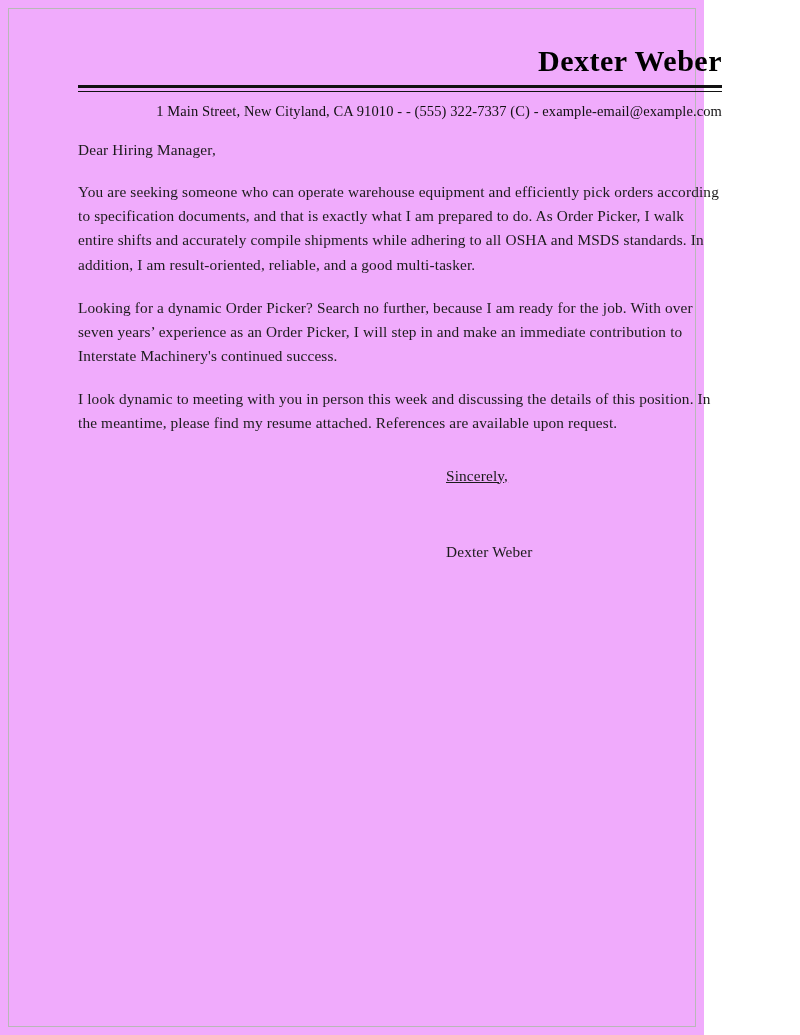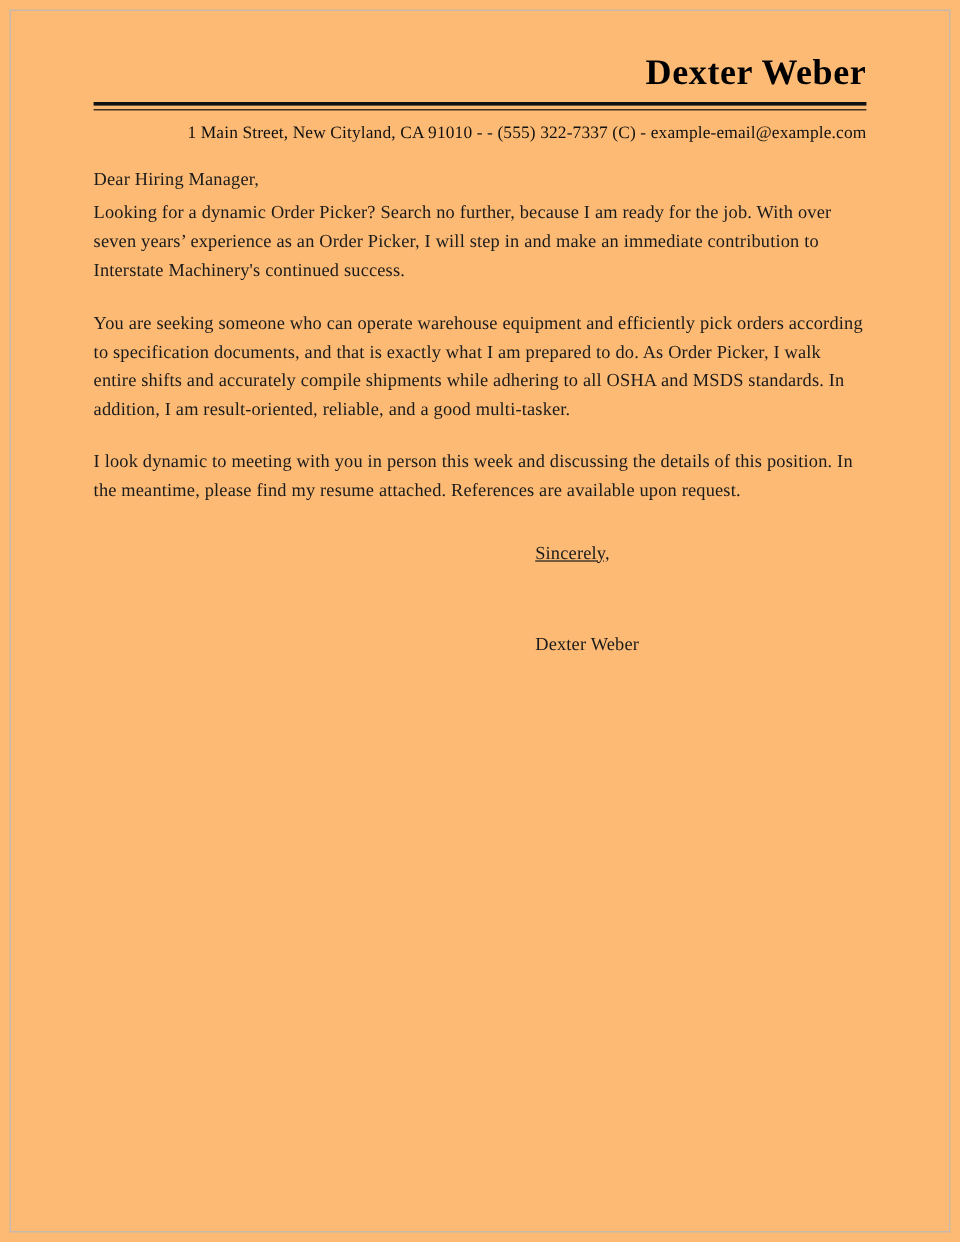--- a/index.html
+++ b/index.html
@@ -9,23 +9,23 @@
   }
   body {
     width: 800px;
     height: 1035px;
     font-family: "Liberation Serif", serif;
     color: #1a1a1a;
     overflow: hidden;
   }
   .page {
     position: relative;
-    width: 800px;
+    width: 704px;
     height: 1035px;
-    background: #fdba74;
+    background: #f0abfc;
     box-sizing: border-box;
   }
   .border-frame {
     position: absolute;
     left: 8px;
     top: 8px;
     right: 8px;
     bottom: 8px;
     border: 1px solid #b8b8b8;
     pointer-events: none;
@@ -66,21 +66,21 @@
     white-space: nowrap;
   }
   .letter-body {
     margin-top: 18px;
     font-size: 15.3px;
     line-height: 1.58;
     color: #1b1b1b;
     letter-spacing: 0.15px;
   }
   .salutation {
-    margin: 0 0 4px 0;
+    margin: 0 0 18px 0;
   }
   .para {
     margin: 0 0 19px 0;
     text-align: left;
   }
   .closing-block {
     margin-top: 28px;
     padding-left: 368px;
   }
   .closing {
@@ -104,23 +104,23 @@
     <div class="rule-thick"></div>
     <div class="rule-gap"></div>
     <div class="rule-thin"></div>
 
     <div class="contact-line">1 Main Street, New Cityland, CA 91010 - - (555) 322-7337 (C) - example-email@example.com</div>
 
     <div class="letter-body">
 
       <p class="salutation">Dear Hiring Manager,</p>
 
+      <p class="para">You are seeking someone who can operate warehouse equipment and efficiently pick orders according to specification documents, and that is exactly what I am prepared to do. As Order Picker, I walk entire shifts and accurately compile shipments while adhering to all OSHA and MSDS standards. In addition, I am result-oriented, reliable, and a good multi-tasker.</p>
+
       <p class="para">Looking for a dynamic Order Picker? Search no further, because I am ready for the job. With over seven years’ experience as an Order Picker, I will step in and make an immediate contribution to Interstate Machinery's continued success.</p>
-
-      <p class="para">You are seeking someone who can operate warehouse equipment and efficiently pick orders according to specification documents, and that is exactly what I am prepared to do. As Order Picker, I walk entire shifts and accurately compile shipments while adhering to all OSHA and MSDS standards. In addition, I am result-oriented, reliable, and a good multi-tasker.</p>
 
       <p class="para">I look dynamic to meeting with you in person this week and discussing the details of this position. In the meantime, please find my resume attached. References are available upon request.</p>
 
       <div class="closing-block">
         <p class="closing">Sincerely,</p>
         <p class="signature">Dexter Weber</p>
       </div>
 
     </div>
   </div>

